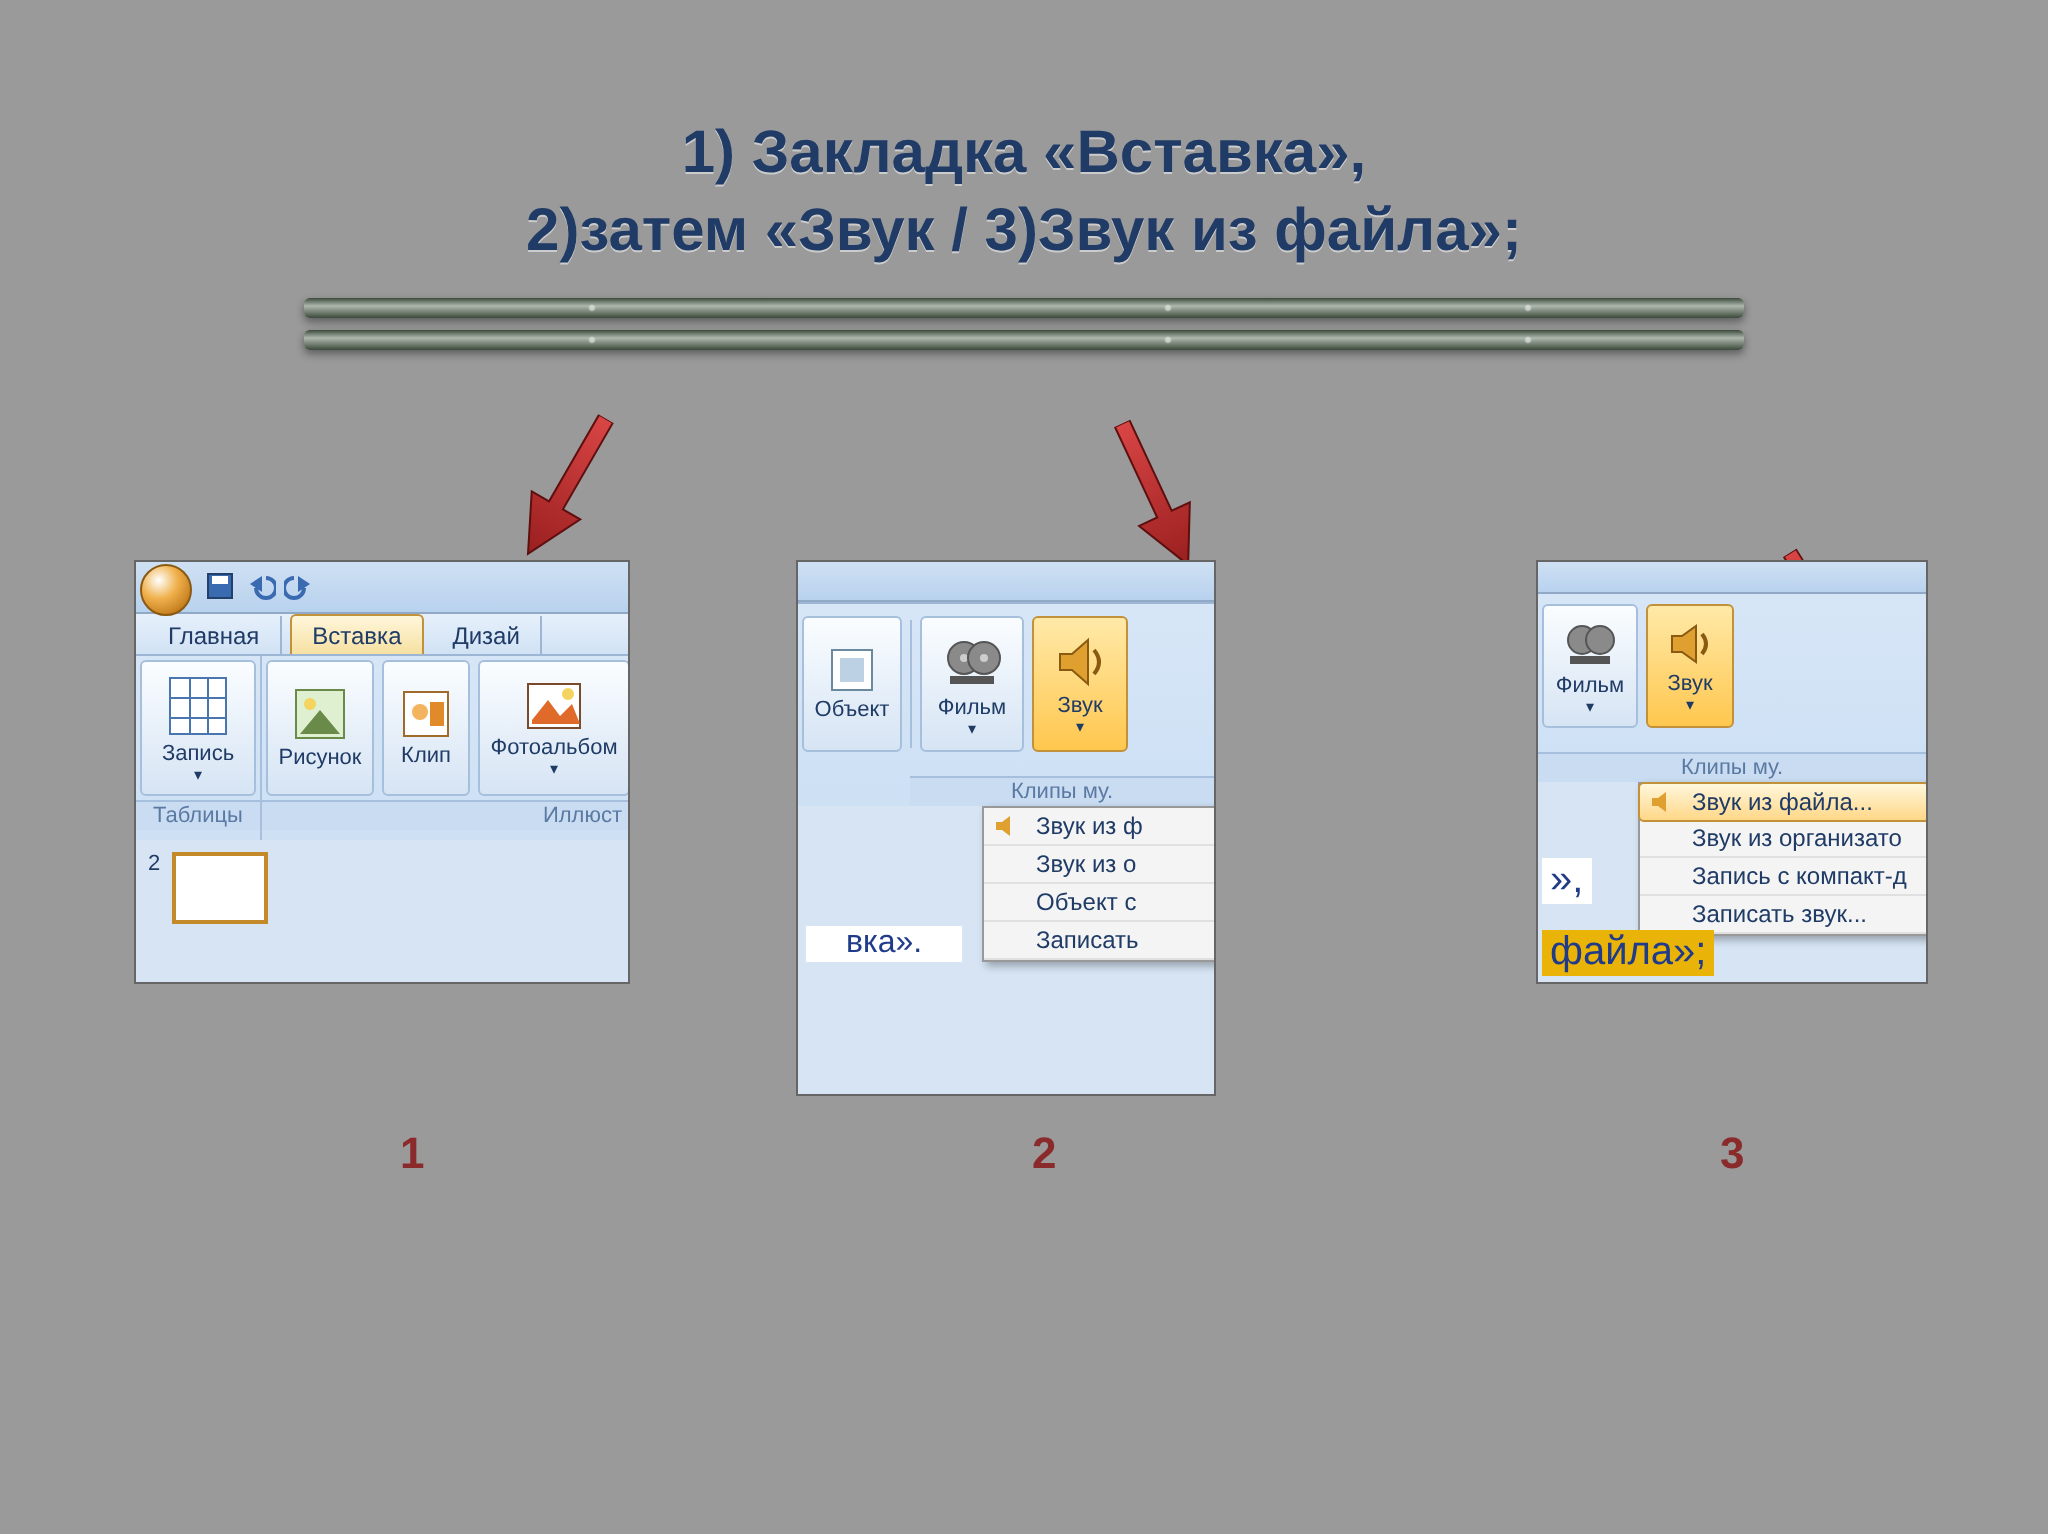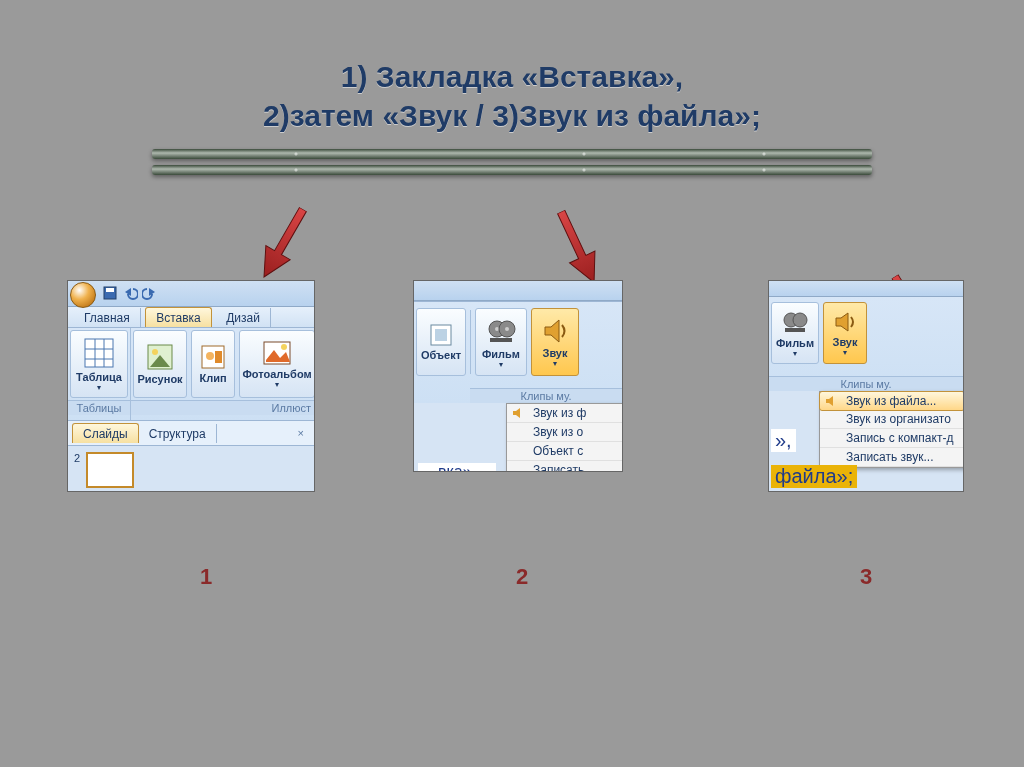--- a/index.html
+++ b/index.html
@@ -52,21 +52,21 @@
   background:linear-gradient(to bottom,#fafdff 0%,#d6e4f4 100%);
   margin:2px;
   display:flex; flex-direction:column; align-items:center; justify-content:center;
   font-size:11px; color:#1f3b66;
   padding:2px 4px;
 }
 .ribbtn.sel {
   background:linear-gradient(to bottom,#ffe9a8 0%,#ffc74e 100%);
   border-color:#c2923a;
 }
-.biglabel { font-size:11px; margin-top:2px;font-weight:bold; }
+.biglabel { font-size:11px; margin-top:2px; }
 .grouplabel {
   font-size:11px; color:#5b7aa3;
   text-align:center; background:#c9dcf1; border-top:1px solid #a6bfdc;
   padding:1px 2px;
 }
 .tab {
   display:inline-block; padding:3px 10px 2px;
   font-size:12px; color:#1f3b66;
   border-right:1px solid #9db6d4;
 }
@@ -96,21 +96,21 @@
 
 
 .ico { display:block; }
 
 
 .steps { position:absolute; top:564px; left:0; width:100%; }
 .step  { position:absolute; font-size:22px; font-weight:700; color:#8a2a2a; }
 
 
 #shot1 { left:67px;  top:0;   width:248px; height:212px; }
-#shot2 { left:413px; top:0;   width:210px; height:192px; }
+#shot2 { left:398px; top:0;   width:210px; height:268px; }
 #shot3 { left:768px; top:0;   width:196px; height:212px; }
 
 </style>
 </head>
 <body>
 
 <div class="title">
   <span>1) Закладка «Вставка»,</span><br>
   <span>2)затем  «Звук / 3)Звук из файла»;</span>
 </div>
@@ -164,21 +164,21 @@
   <div class="ribbon" style="display:flex;height:92px">
     <div style="border-right:1px solid #a6bfdc">
       <div class="ribbtn" style="width:58px;height:68px">
         <svg width="32" height="32">
               <rect x="2" y="2" width="28" height="28" fill="#fff" stroke="#4a76b0"></rect>
               <line x1="2" y1="12" x2="30" y2="12" stroke="#4a76b0"></line>
               <line x1="2" y1="22" x2="30" y2="22" stroke="#4a76b0"></line>
               <line x1="12" y1="2" x2="12" y2="30" stroke="#4a76b0"></line>
               <line x1="21" y1="2" x2="21" y2="30" stroke="#4a76b0"></line>
             </svg>
-        <span class="biglabel">Таблица</span>
+        <span class="biglabel">Запись</span>
         <span style="font-size:8px">▾</span>
       </div>
       <div class="grouplabel">Таблицы</div>
     </div>
     <div style="flex:1">
       <div class="ribbonrow">
         <div class="ribbtn" style="width:54px;height:68px">
           <svg width="28" height="28">
                 <rect x="2" y="2" width="24" height="24" fill="#dff0d0" stroke="#6a8a4a"></rect>
                 <circle cx="9" cy="9" r="3" fill="#f4d35e"></circle>
@@ -201,25 +201,20 @@
                 <circle cx="22" cy="7" r="3" fill="#f4d35e"></circle>
               </svg>
           <span class="biglabel">Фотоальбом</span>
           <span style="font-size:8px">▾</span>
         </div>
       </div>
       <div class="grouplabel" style="text-align:right;padding-right:6px">Иллюст</div>
     </div>
   </div>
 
-  <div style="background:#e6f0fb;border-top:1px solid #9db6d4;border-bottom:1px solid #9db6d4;padding:2px 4px;display:flex;align-items:center">
-    <span class="tab sel" style="font-size:12px">Слайды</span>
-    <span class="tab" style="font-size:12px">Структура</span>
-    <span style="margin-left:auto;font-size:11px;color:#5b7aa3;padding-right:6px">×</span>
-  </div>
 
   <div style="padding:6px;background:#d6e4f4;display:flex;gap:6px;height:54px">
     <span style="font-size:11px;color:#1f3b66">2</span>
     <div style="width:48px;height:36px;border:2px solid #c48a2a;background:#fff"></div>
   </div>
 </div>
 
 <div id="shot2" class="shot">
   <div style="height:20px;background:linear-gradient(to bottom,#cfe0f3,#b8d2ee);border-bottom:1px solid #8fa9c7"></div>
   <div class="ribbon" style="height:102px;border-top:1px solid #9db6d4;position:relative">

